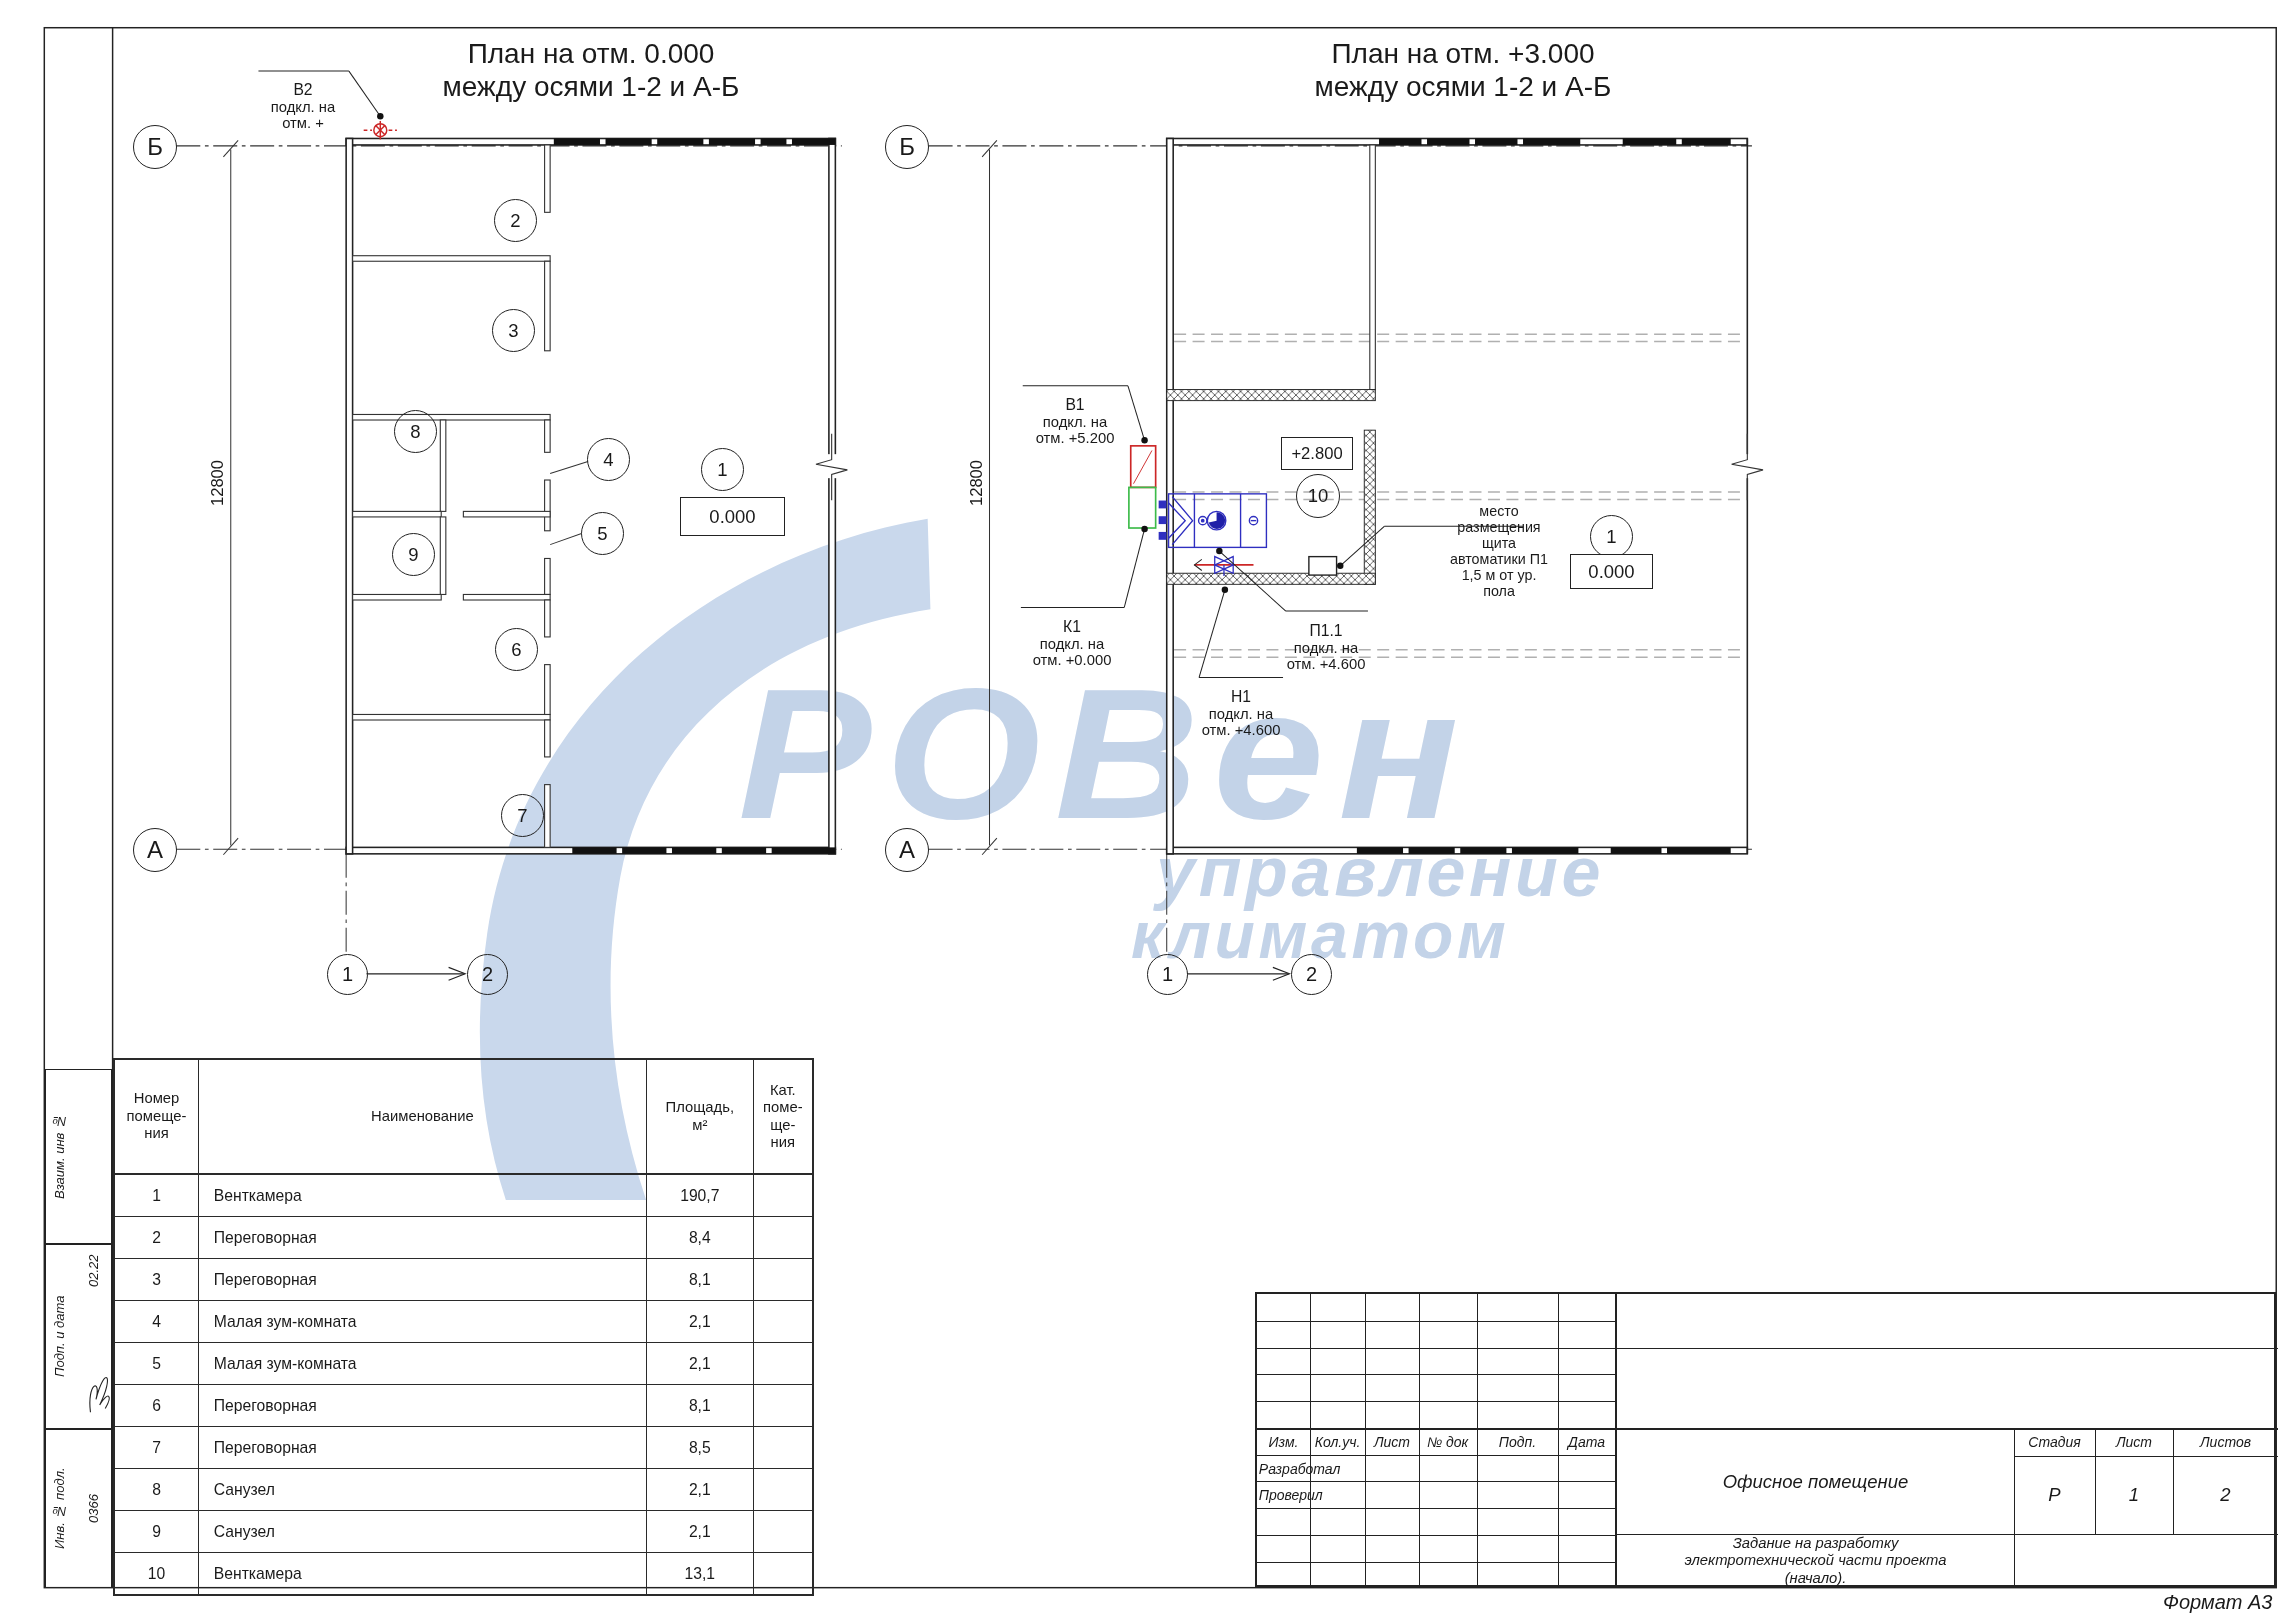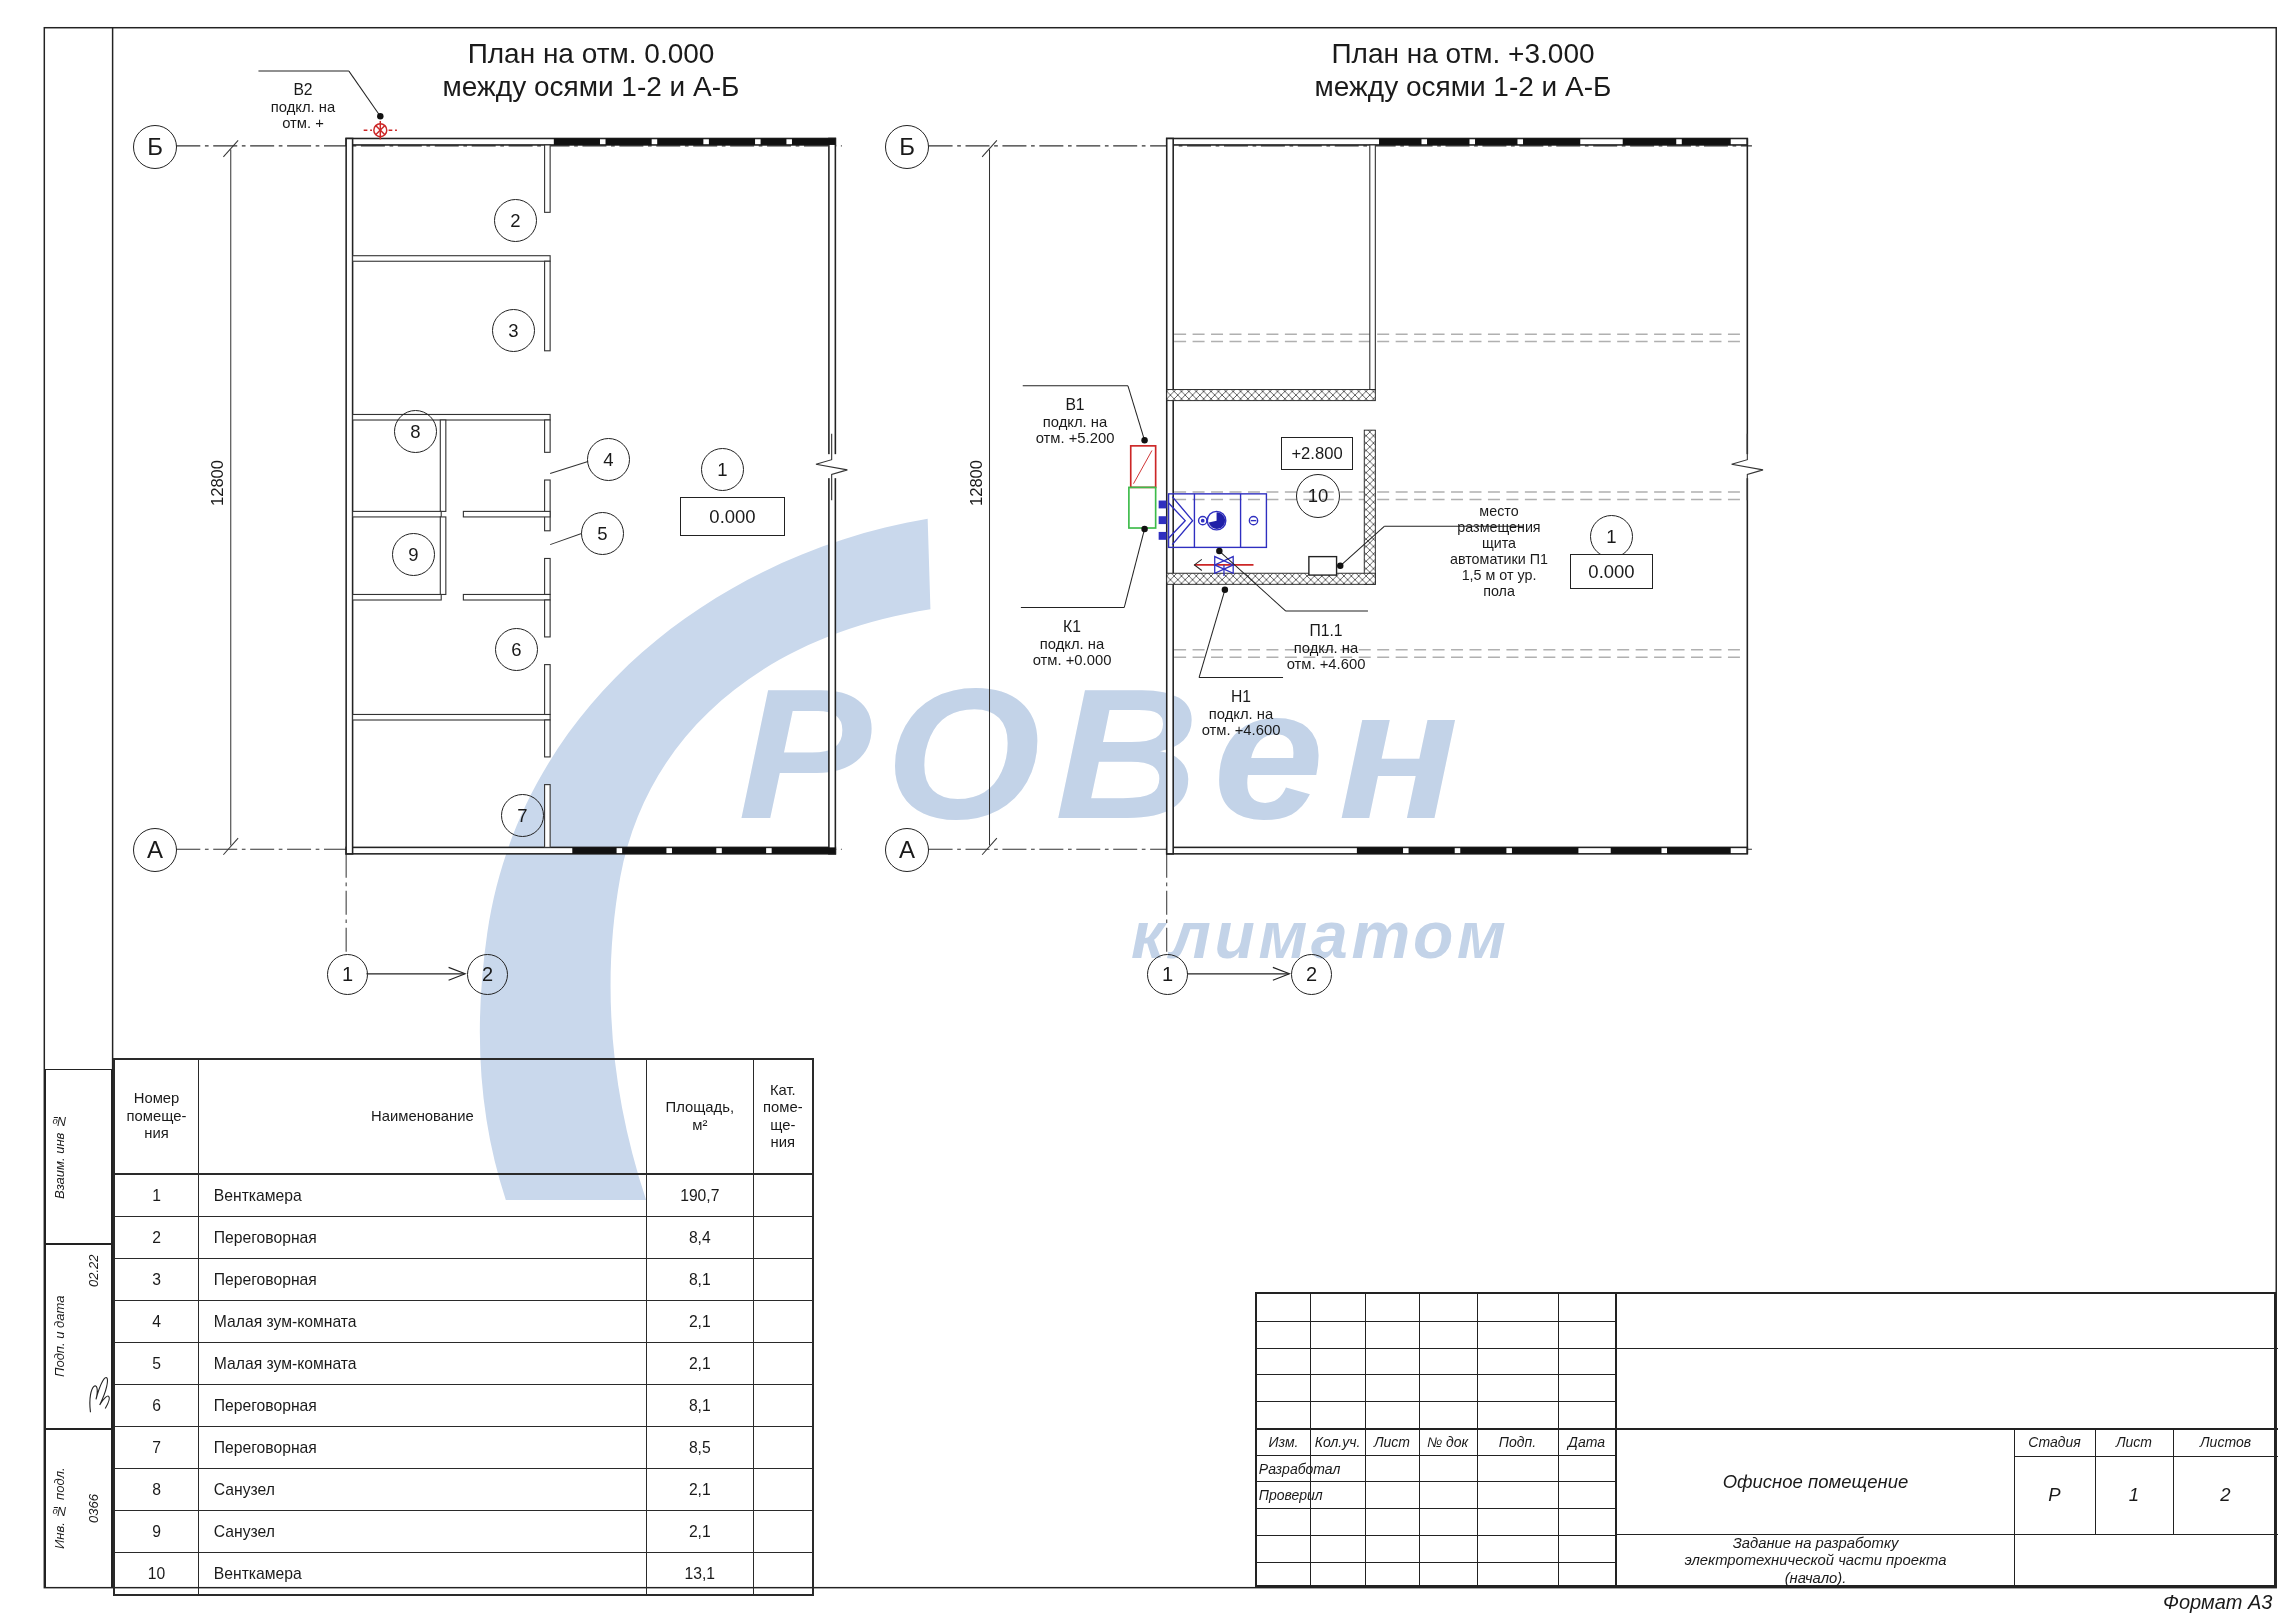--- a/index.html
+++ b/index.html
@@ -58,20 +58,21 @@
 <body>
 
 <div id="sheet">
 
   <div id="wm">
     <svg width="2291" height="1620" viewBox="0 0 2482 1755">
       <path d="M 1005 562 C 780 600, 565 760, 528 1010 C 512 1120, 520 1215, 548 1300
                L 700 1300 C 660 1180, 652 1060, 672 950 C 700 800, 820 690, 1008 660 Z" fill="#c9d8ec"></path>
     </svg>
     <div class="wm-text" style="left:738px;top:648px;font-size:185px;letter-spacing:13px;transform:scaleX(1.08);transform-origin:left;">РОВен</div>
+    <div class="wm-text" style="left:1156px;top:832px;font-size:70px;letter-spacing:3.7px;">управление</div>
     <div class="wm-text" style="left:1131px;top:897px;font-size:66px;letter-spacing:3.7px;">климатом</div>
   </div>
 
   <svg id="lines" width="2291" height="1620" viewBox="0 0 2482 1755">
     <defs>
       <pattern id="xh" width="8" height="8" patternUnits="userSpaceOnUse">
         <rect width="8" height="8" fill="#ffffff"></rect>
         <path d="M0 0 L8 8 M8 0 L0 8" stroke="#444" stroke-width="0.9"></path>
       </pattern>
     </defs>

